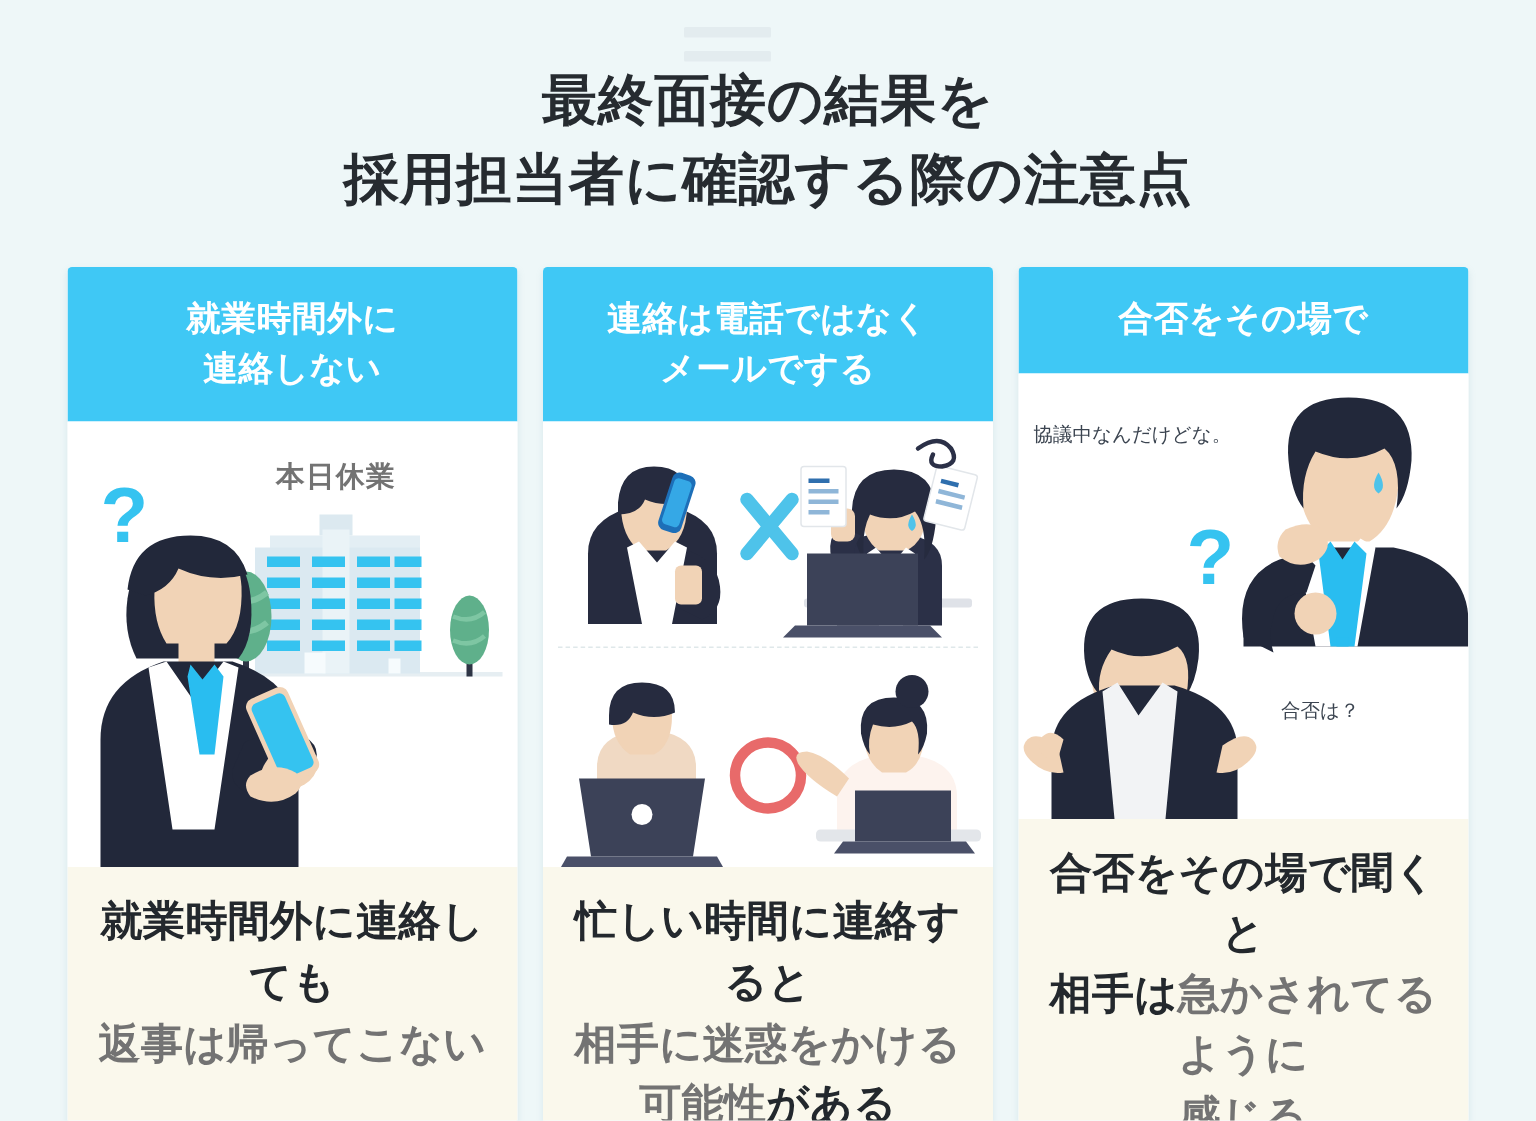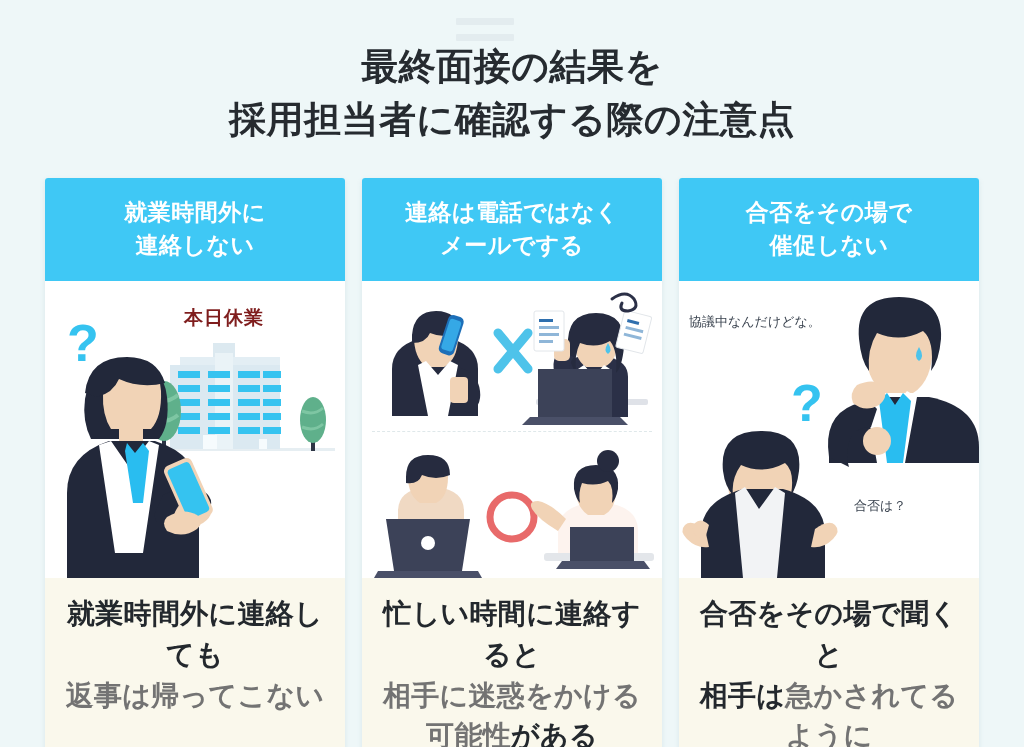--- a/index.html
+++ b/index.html
@@ -97,21 +97,21 @@
   .pink { color: #737373; }
   .dark { color: #23282d; }
 
   
   .fig-note {
     position: absolute;
     font-weight: bold;
     white-space: nowrap;
   }
   .note-red {
-    color: #7f1d1d;
+    color: #737373;
     font-size: 19px;
     left: 139px; top: 24px;
     letter-spacing: 1px;
   }
   .note-gray {
     color: #3b4450;
     font-weight: normal;
     font-size: 13px;
     white-space: nowrap;
   }
@@ -326,21 +326,20 @@
       <div class="pink">相手に迷惑をかける</div>
       <div>
         <span class="pink">可能性</span><span class="dark">がある</span>
       </div>
     </div>
   </div>
 
   <div class="card">
     <div class="card-header">
       <div>合否をその場で</div>
-      <div>催促しない</div>
     </div>
 
     <div class="card-figure">
       <div class="fig-note note-gray note-kyogi">協議中なんだけどな。</div>
       <div class="fig-note note-gray note-goubi">合否は？</div>
 
       <svg width="300" height="297" viewBox="0 0 300 297">
 
         <g>
           <path d="M150 182 L150 166 q0 -40 52 -50 l48 0 q50 10 50 50 l0 16z" fill="#22283a"></path>

